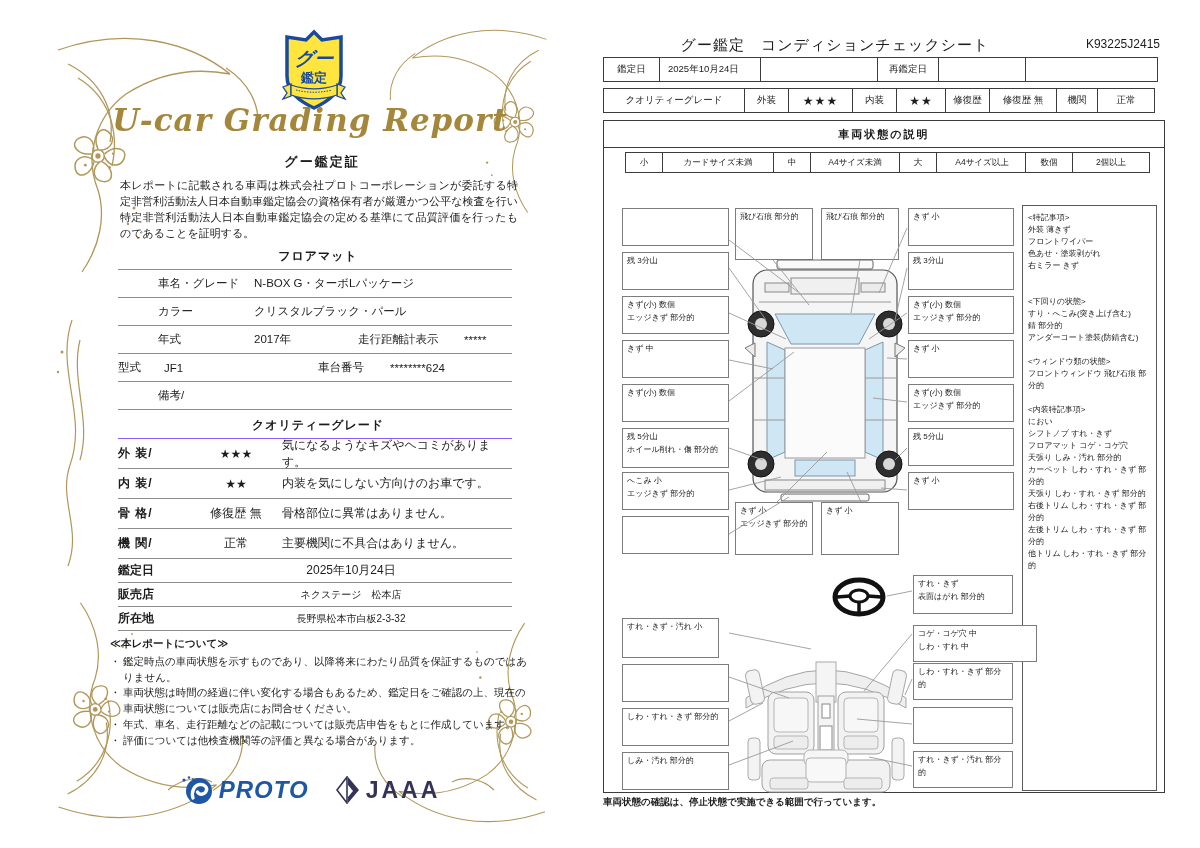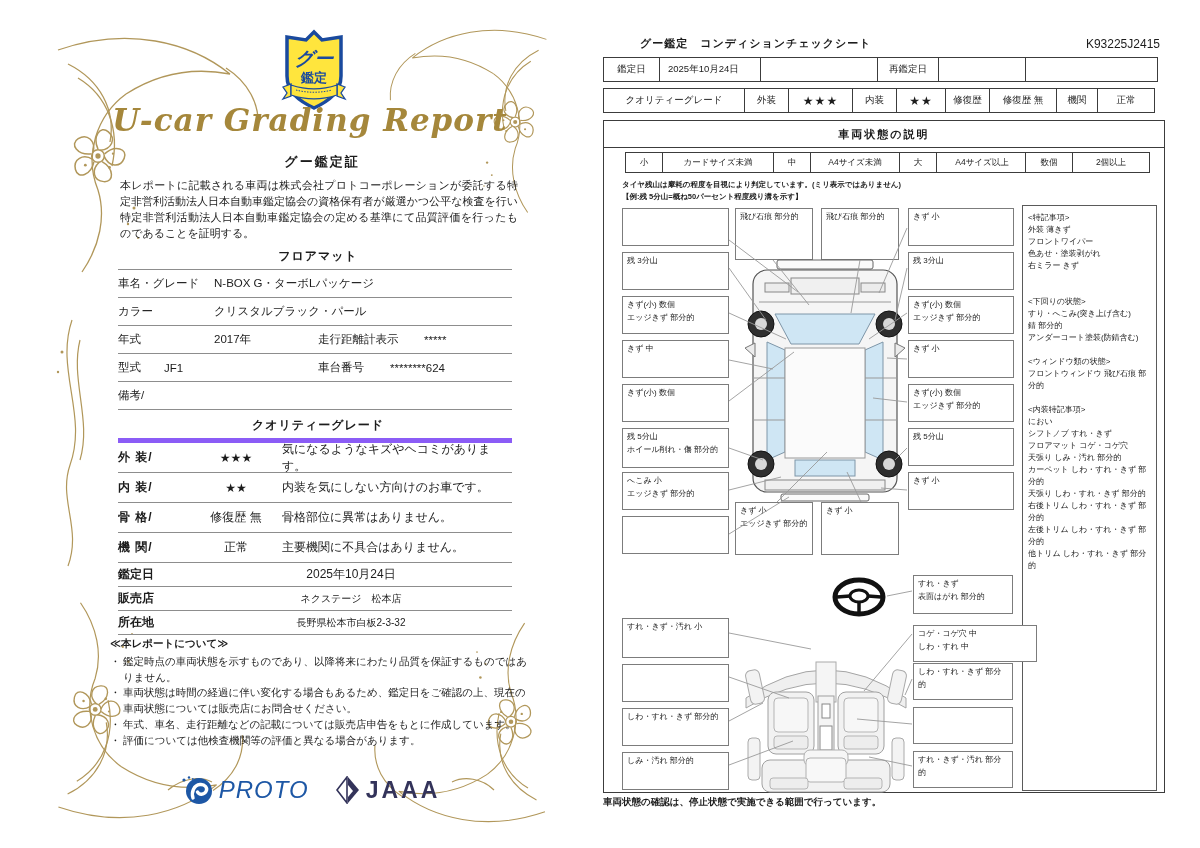--- a/index.html
+++ b/index.html
@@ -7,41 +7,41 @@
         font-family:"Liberation Sans","DejaVu Sans",sans-serif;color:#1c1c1c;}
   .abs{position:absolute;}
   
   .cert-title{font-family:"DejaVu Serif",serif;font-style:italic;font-weight:bold;
               color:#a5873b;font-size:31px;letter-spacing:1px;text-align:center;}
   .cert-sub{font-weight:bold;font-size:13px;text-align:center;letter-spacing:2px;}
   .intro{font-size:11px;line-height:1.45;text-align:justify;}
   .sec-head{font-weight:bold;font-size:12px;text-align:center;letter-spacing:1px;}
   .spec-table{border-top:1px solid #8d8d8d;}
   .spec-row{display:flex;align-items:center;border-bottom:1px solid #8d8d8d;height:27px;font-size:11.5px;}
-  .spec-row .lab{width:96px;flex:none;}
+  .spec-row .lab{width:96px;flex:none;margin-left:40px;}
   .spec-row .lab2{width:106px;flex:none;}
-  .grade-table{border-top:5px solid #8b5cf6;}
+  .grade-table{border-top:1px solid #8b5cf6;}
   .grade-row{display:flex;align-items:center;border-bottom:1px solid #8d8d8d;height:29px;font-size:12px;}
   .grade-row .lab{width:72px;flex:none;font-weight:bold;letter-spacing:1px;}
   .grade-row .val{width:92px;flex:none;text-align:center;}
   .info-row{display:flex;align-items:center;border-bottom:1px solid #8d8d8d;height:23px;font-size:12px;}
   .info-row .lab{width:72px;flex:none;font-weight:bold;}
   .info-row .val{flex:1;text-align:center;}
   .info-row .val.small{font-size:10px;}
   .about{font-size:10.5px;line-height:1.5;}
   .about-head{font-weight:bold;margin-bottom:2px;}
   .about ul{margin:0;padding:0;list-style:none;}
   .about li{position:relative;padding-left:13px;}
   .about li::before{content:"・";position:absolute;left:0;}
   .logo-row{display:flex;align-items:center;justify-content:center;gap:26px;}
   .logo{display:flex;align-items:center;gap:5px;}
-  .proto-word{color:#1d57a5;font-weight:normal;font-size:24px;letter-spacing:1px;font-style:italic;}
+  .proto-word{color:#1d57a5;font-weight:bold;font-size:24px;letter-spacing:1px;font-style:italic;}
   .jaaa-word{color:#33335a;font-weight:bold;font-size:23px;letter-spacing:3px;text-align:center;}
   
-  .sheet-title{font-weight:bold;font-size:11px;text-align:left;letter-spacing:1px;}
+  .sheet-title{font-weight:normal;font-size:15px;text-align:center;letter-spacing:1px;}
   .sheet-code{font-size:12px;text-align:right;}
   .trow{display:flex;}
   .cell{border:1px solid #3c3c3c;margin-left:-1px;background:#fff;display:flex;align-items:center;
         justify-content:center;font-size:9.5px;height:25px;box-sizing:border-box;}
   .cell.first{margin-left:0;}
   .cell.left{justify-content:flex-start;padding-left:8px;}
   .cell.stars{font-size:12px;letter-spacing:1px;}
   .bigbox{border:1.5px solid #3c3c3c;background:#fff;}
   .bigbox-title{border-bottom:1px solid #3c3c3c;font-weight:bold;font-size:11px;text-align:center;
         line-height:26px;letter-spacing:2px;}
@@ -246,22 +246,20 @@
     <div class="lgcell" style="width:38px">中</div>
     <div class="lgcell" style="width:90px">A4サイズ未満</div>
     <div class="lgcell" style="width:38px">大</div>
     <div class="lgcell" style="width:92px">A4サイズ以上</div>
   </div>
   <div class="abs trow" style="left:1025px;top:152px;">
     <div class="lgcell first" style="width:48px">数個</div>
     <div class="lgcell" style="width:78px">2個以上</div>
   </div>
 
-  <div class="abs tire" style="left:622px;top:179px;width:420px;">タイヤ残山は摩耗の程度を目視により判定しています。(ミリ表示ではありません)
-【例:残 5分山=概ね50パーセント程度残り溝を示す】</div>
 
   <div class="lb" style="left:622px;top:208px;width:107px;height:38px"></div>
   <div class="lb" style="left:622px;top:252px;width:107px;height:38px">残 3分山</div>
   <div class="lb" style="left:622px;top:296px;width:107px;height:38px">きず(小) 数個
 エッジきず 部分的</div>
   <div class="lb" style="left:622px;top:340px;width:107px;height:38px">きず 中</div>
   <div class="lb" style="left:622px;top:384px;width:107px;height:38px">きず(小) 数個</div>
   <div class="lb" style="left:622px;top:428px;width:107px;height:40px">残 5分山
 ホイール削れ・傷 部分的</div>
   <div class="lb" style="left:622px;top:472px;width:107px;height:38px">へこみ 小
@@ -304,21 +302,21 @@
 におい
 シフトノブ すれ・きず
 フロアマット コゲ・コゲ穴
 天張り しみ・汚れ 部分的
 カーペット しわ・すれ・きず 部分的
 天張り しわ・すれ・きず 部分的
 右後トリム しわ・すれ・きず 部分的
 左後トリム しわ・すれ・きず 部分的
 他トリム しわ・すれ・きず 部分的</div>
 
-  <div class="lb" style="left:622px;top:618px;width:107px;height:40px">すれ・きず・汚れ 小</div>
+  <div class="lb" style="left:622px;top:618px;width:97px;height:40px">すれ・きず・汚れ 小</div>
   <div class="lb" style="left:622px;top:664px;width:107px;height:38px"></div>
   <div class="lb" style="left:622px;top:708px;width:107px;height:38px">しわ・すれ・きず 部分的</div>
   <div class="lb" style="left:622px;top:752px;width:107px;height:38px">しみ・汚れ 部分的</div>
   <div class="lb" style="left:913px;top:575px;width:100px;height:39px">すれ・きず
 表面はがれ 部分的</div>
   <div class="lb" style="left:913px;top:625px;width:124px;height:37px">コゲ・コゲ穴 中
 しわ・すれ 中</div>
   <div class="lb" style="left:913px;top:663px;width:100px;height:37px">しわ・すれ・きず 部分的</div>
   <div class="lb" style="left:913px;top:707px;width:100px;height:37px"></div>
   <div class="lb" style="left:913px;top:751px;width:100px;height:37px">すれ・きず・汚れ 部分的</div>

